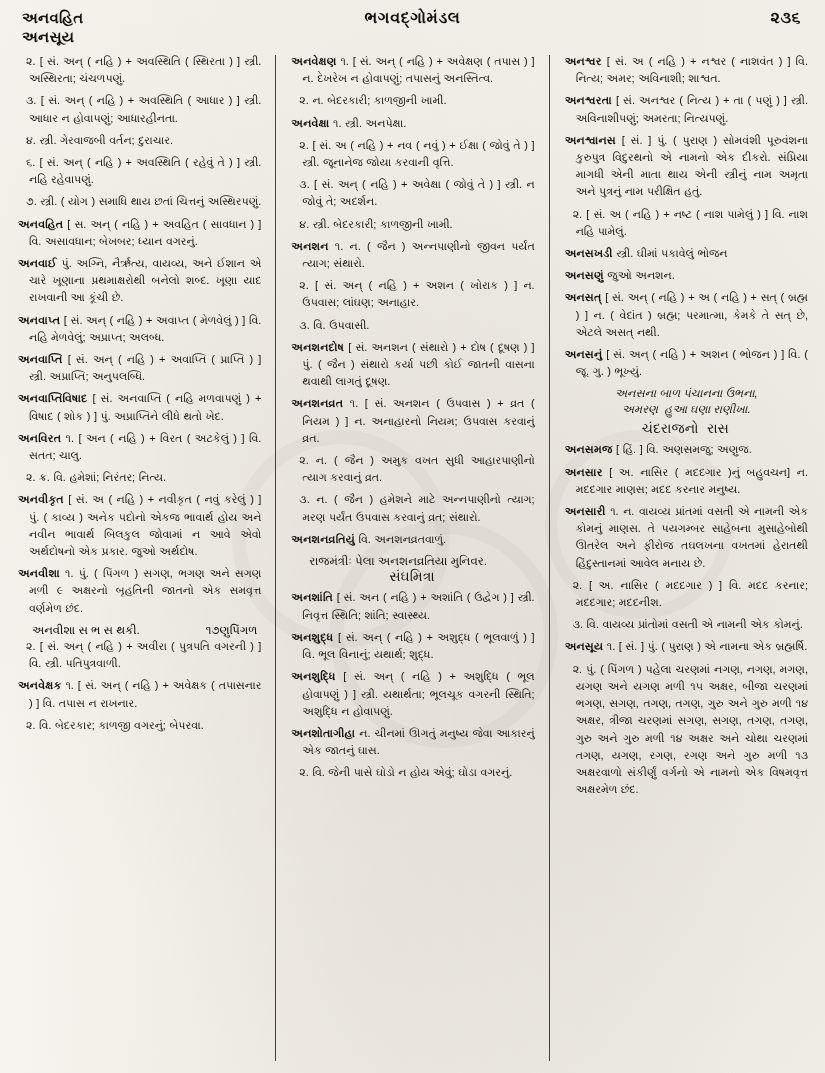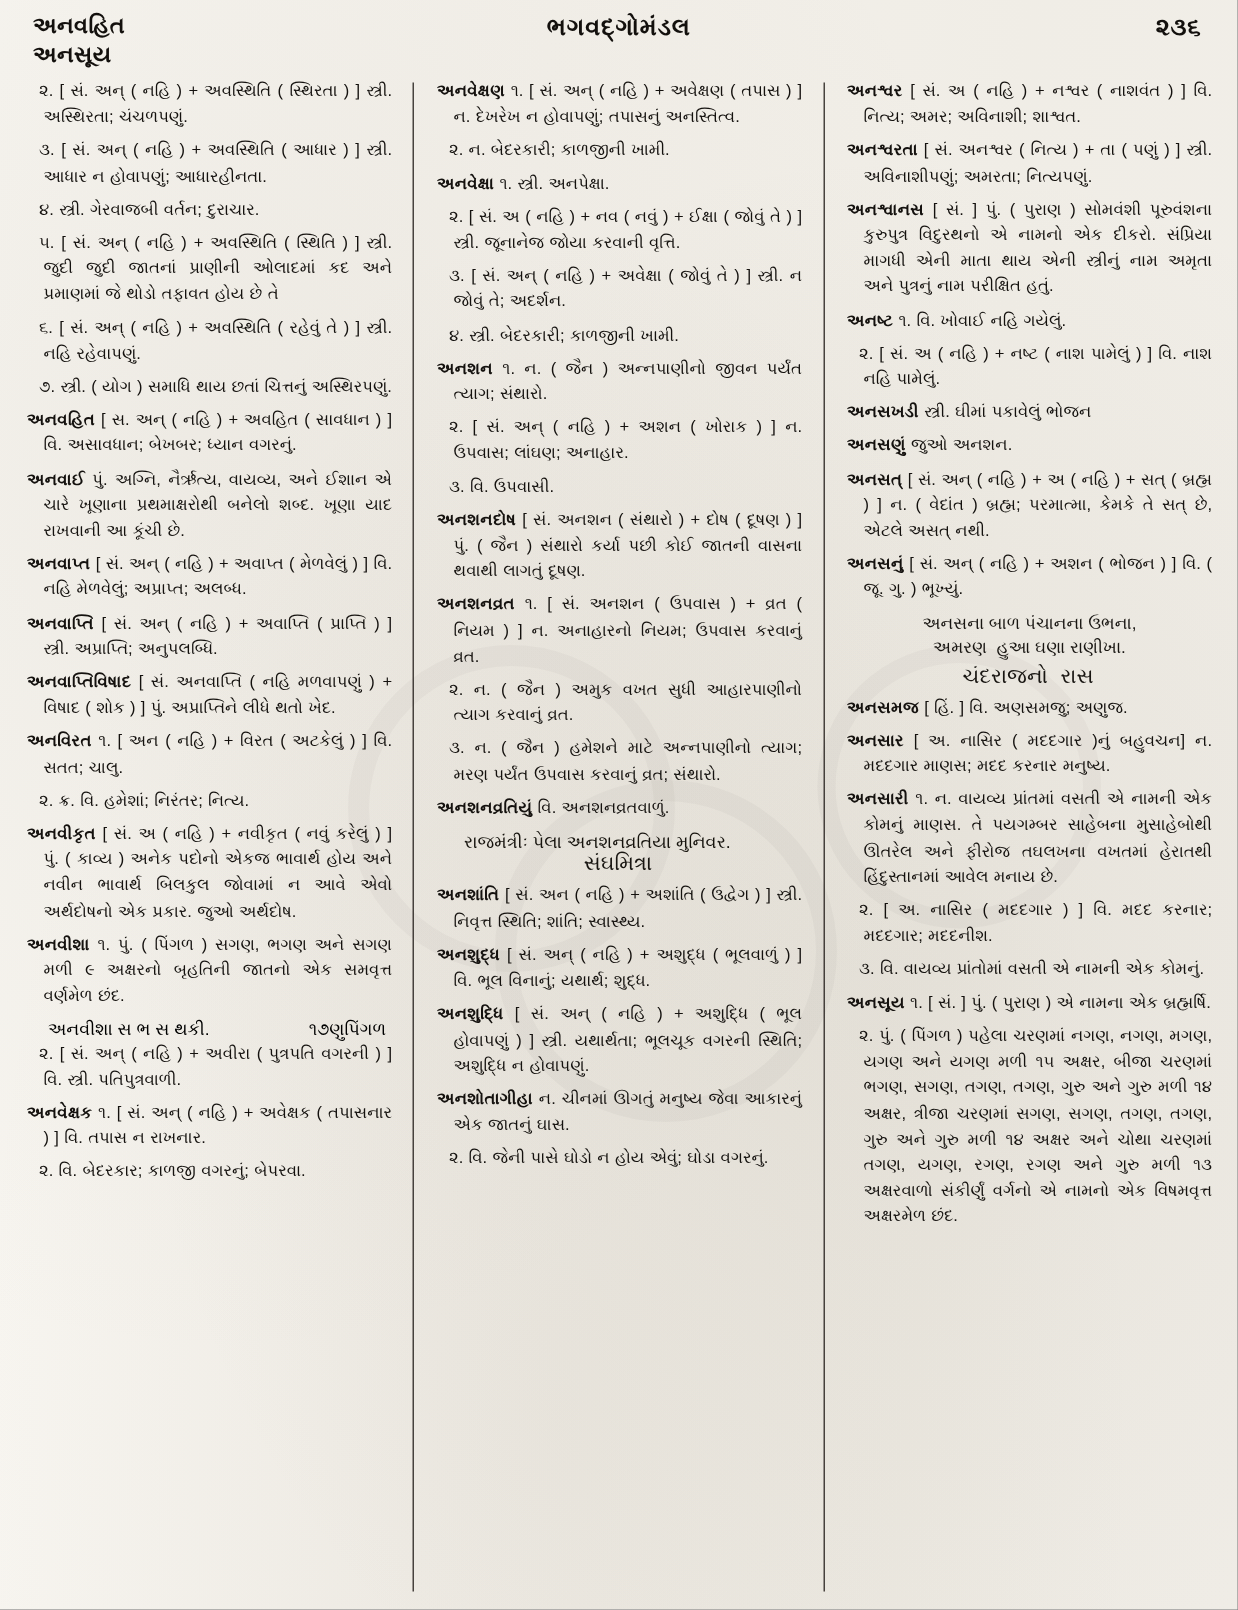--- a/index.html
+++ b/index.html
@@ -123,20 +123,21 @@
     font-weight: bold;
     letter-spacing: 0.2px;
   }
   .verse {
     margin: 1px 0 4px 0;
     font-family: "Liberation Sans", "DejaVu Sans", sans-serif;
     font-size: 11.4px;
     line-height: 16px;
     color: #1a1713;
     text-align: center;
+    font-style: italic;
   }
   .verse .vline { display: block; white-space: pre-wrap; }
   .cite {
     font-family: Liberation Mono, monospace;
     font-size: 14px;
     line-height: 16px;
     color: #1a1713;
     text-align: center;
     margin: 0 2px 4px 0;
   }
@@ -178,21 +179,20 @@
       </div>
       <div class="hdr-center">ભગવદ્ગોમંડલ</div>
       <div class="hdr-right">૨૩૬</div>
     </div>
 
     <div class="columns">
       <div class="col" id="col-0">
           <p class="entry sense"><span>૨. [ સં.    અન્  ( નહિ )  +   અવસ્થિતિ ( સ્થિરતા ) ] સ્ત્રી. અસ્થિરતા; ચંચળપણું.</span></p>
           <p class="entry sense"><span>૩. [ સં.   અન્   ( નહિ )  +   અવસ્થિતિ ( આધાર ) ]   સ્ત્રી.  આધાર  ન  હોવાપણું; આધારહીનતા.</span></p>
           <p class="entry sense"><span>૪. સ્ત્રી. ગેરવાજબી વર્તન; દુરાચાર.</span></p>
-          <p class="entry sense"><span>૫. [ સં.    અન્   ( નહિ )  +   અવસ્થિતિ ( સ્થિતિ ) ] સ્ત્રી. જુદી જુદી જાતનાં પ્રાણીની ઓલાદમાં કદ અને પ્રમાણમાં જે થોડો તફાવત હોય છે તે</span></p>
           <p class="entry sense"><span>૬. [ સં. અન્ ( નહિ ) + અવસ્થિતિ ( રહેવું તે ) ] સ્ત્રી. નહિ રહેવાપણું.</span></p>
           <p class="entry sense"><span>૭. સ્ત્રી. ( યોગ ) સમાધિ થાય છતાં ચિત્તનું અસ્થિરપણું.</span></p>
           <p class="entry hang"><span class="hw">અનવહિત</span><span> [ સ. અન્ ( નહિ ) + અવહિત ( સાવધાન ) ]  વિ.  અસાવધાન;  બેખબર; ધ્યાન વગરનું.</span></p>
           <p class="entry hang"><span class="hw">અનવાઈ</span><span> પું. અગ્નિ, નૈર્ઋત્ય, વાયવ્ય, અને ઈશાન એ ચારે ખૂણાના પ્રથમાક્ષરોથી બનેલો શબ્દ. ખૂણા યાદ રાખવાની આ કૂંચી છે.</span></p>
           <p class="entry hang"><span class="hw">અનવાપ્ત</span><span> [ સં. અન્ ( નહિ ) + અવાપ્ત ( મેળવેલું ) ]  વિ.  નહિ  મેળવેલું;  અપ્રાપ્ત; અલબ્ધ.</span></p>
           <p class="entry hang"><span class="hw">અનવાપ્તિ</span><span> [ સં.  અન્  ( નહિ )  +  અવાપ્તિ ( પ્રાપ્તિ ) ] સ્ત્રી. અપ્રાપ્તિ; અનુપલબ્ધિ.</span></p>
           <p class="entry hang"><span class="hw">અનવાપ્તિવિષાદ</span><span> [ સં. અનવાપ્તિ ( નહિ મળવાપણું ) + વિષાદ ( શોક ) ] પું. અપ્રાપ્તિને લીધે થતો ખેદ.</span></p>
           <p class="entry hang"><span class="hw">અનવિરત</span><span> ૧.  [ અન ( નહિ ) + વિરત ( અટકેલું ) ] વિ. સતત; ચાલુ.</span></p>
           <p class="entry sense"><span>૨. ક્ર. વિ. હમેશાં; નિરંતર; નિત્ય.</span></p>
           <p class="entry hang"><span class="hw">અનવીકૃત</span><span> [ સં.  અ  ( નહિ )  +  નવીકૃત ( નવું કરેલું ) ] પું. ( કાવ્ય ) અનેક પદોનો એકજ ભાવાર્થ હોય અને નવીન ભાવાર્થ બિલકુલ જોવામાં ન આવે એવો અર્થદોષનો એક પ્રકાર. જુઓ અર્થદોષ.</span></p>
@@ -227,21 +227,20 @@
           <p class="entry hang"><span class="hw">અનશુદ્ધ</span><span> [ સં.  અન્  ( નહિ )   +   અશુદ્ધ ( ભૂલવાળું ) ] વિ. ભૂલ વિનાનું; યથાર્થ; શુદ્ધ.</span></p>
           <p class="entry hang"><span class="hw">અનશુદ્ધિ</span><span> [ સં.  અન્ ( નહિ )   +   અશુદ્ધિ ( ભૂલ હોવાપણું ) ]  સ્ત્રી.  યથાર્થતા; ભૂલચૂક વગરની સ્થિતિ; અશુદ્ધિ ન હોવાપણું.</span></p>
           <p class="entry hang"><span class="hw">અનશોતાગીહા</span><span> ન.  ચીનમાં  ઊગતું  મનુષ્ય જેવા આકારનું એક જાતનું ઘાસ.</span></p>
           <p class="entry sense"><span>૨. વિ. જેની પાસે ઘોડો ન હોય એવું; ઘોડા વગરનું.</span></p>
         </div>
       <div class="col-rule"></div>
       <div class="col" id="col-2">
           <p class="entry hang"><span class="hw">અનશ્વર</span><span> [ સં. અ ( નહિ ) + નશ્વર ( નાશવંત ) ] વિ. નિત્ય; અમર; અવિનાશી; શાશ્વત.</span></p>
           <p class="entry hang"><span class="hw">અનશ્વરતા</span><span> [ સં.  અનશ્વર ( નિત્ય )  +  તા ( પણું ) ]  સ્ત્રી.   અવિનાશીપણું;  અમરતા; નિત્યપણું.</span></p>
           <p class="entry hang"><span class="hw">અનશ્વાનસ</span><span> [ સં. ] પું. ( પુરાણ ) સોમવંશી પૂરુવંશના કુરુપુત્ર વિદુરથનો એ નામનો એક દીકરો. સંપ્રિયા માગધી એની માતા થાય એની સ્ત્રીનું નામ અમૃતા અને પુત્રનું નામ પરીક્ષિત હતું.</span></p>
-          <p class="entry hang"><span class="hw">અનષ્ટ</span><span> ૧. વિ. ખોવાઈ નહિ ગયેલું.</span></p>
           <p class="entry sense"><span>૨. [ સં.   અ   ( નહિ )   +   નષ્ટ ( નાશ પામેલું ) ] વિ. નાશ નહિ પામેલું.</span></p>
           <p class="entry hang"><span class="hw">અનસખડી</span><span> સ્ત્રી. ઘીમાં પકાવેલું ભોજન</span></p>
           <p class="entry hang"><span class="hw">અનસણું</span><span> જુઓ અનશન.</span></p>
           <p class="entry hang"><span class="hw">અનસત્</span><span> [ સં. અન્ ( નહિ ) + અ ( નહિ ) + સત્ ( બ્રહ્મ ) ] ન. ( વેદાંત ) બ્રહ્મ; પરમાત્મા, કેમકે તે સત્ છે, એટલે અસત્ નથી.</span></p>
           <p class="entry hang"><span class="hw">અનસનું</span><span> [ સં.  અન્  ( નહિ )  +  અશન ( ભોજન ) ] વિ. ( જૂ. ગુ. ) ભૂખ્યું.</span></p>
           <div class="verse">
             <span class="vline">અનસના બાળ પંચાનના ઉભના,</span>
             <span class="vline">અમરણ  હુઆ ઘણા રાણીખા.</span>
           </div>
           <div class="cite">ચંદરાજનો રાસ</div>

